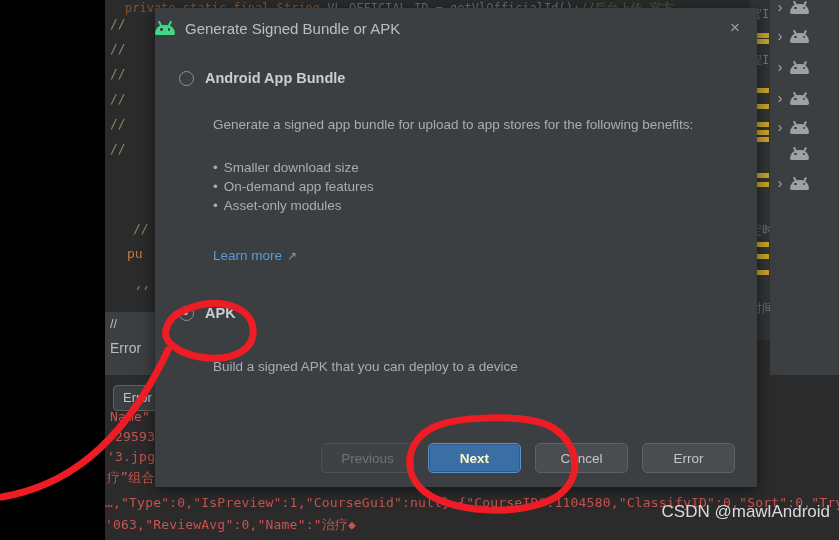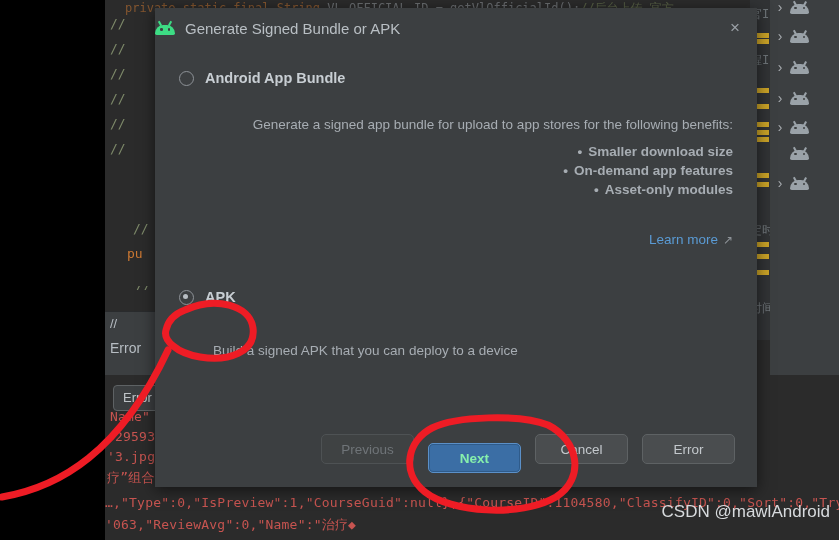--- a/index.html
+++ b/index.html
@@ -360,24 +360,23 @@
   }
   .btn.disabled {
     color: #6f7478;
     border-color: #4e5254;
     background: #3f4243;
     cursor: default;
   }
   .btn.primary {
     background: #3b6ea5;
     border: 1px solid #5b90c8;
-    color: #86efac;
+    color: #fef9c3;
     font-weight: bold;
     box-shadow: 0 0 0 1px #2f5b8a inset;
-    margin-top: 9px;
   }
 
   
   #ink {
     position: absolute;
     left: 0; top: 0;
     width: 839px; height: 540px;
     pointer-events: none;
   }
 
@@ -544,23 +543,23 @@
     <span class="dlg-close">×</span>
   </div>
 
   <div class="dlg-body">
 
     <div style="margin-top:22px;">
       <div class="opt-head">
         <span class="radio"></span>
         <span class="opt-label">Android App Bundle</span>
       </div>
-      <div style="margin:31px 0 0 34px;text-align:right;">
+      <div style="margin:31px 0 0 34px;">
         <div class="desc">Generate a signed app bundle for upload to app stores for the following benefits:</div>
-        <ul class="bullets" style="margin-top:10px;font-weight:bold;">
+        <ul class="bullets" style="margin-top:26px;">
           <li>Smaller download size</li>
           <li>On-demand app features</li>
           <li>Asset-only modules</li>
         </ul>
         <div style="margin-top:31px;">
           <span class="learn">
             <span>Learn more</span>
             <span class="ext">↗</span>
           </span>
         </div>

